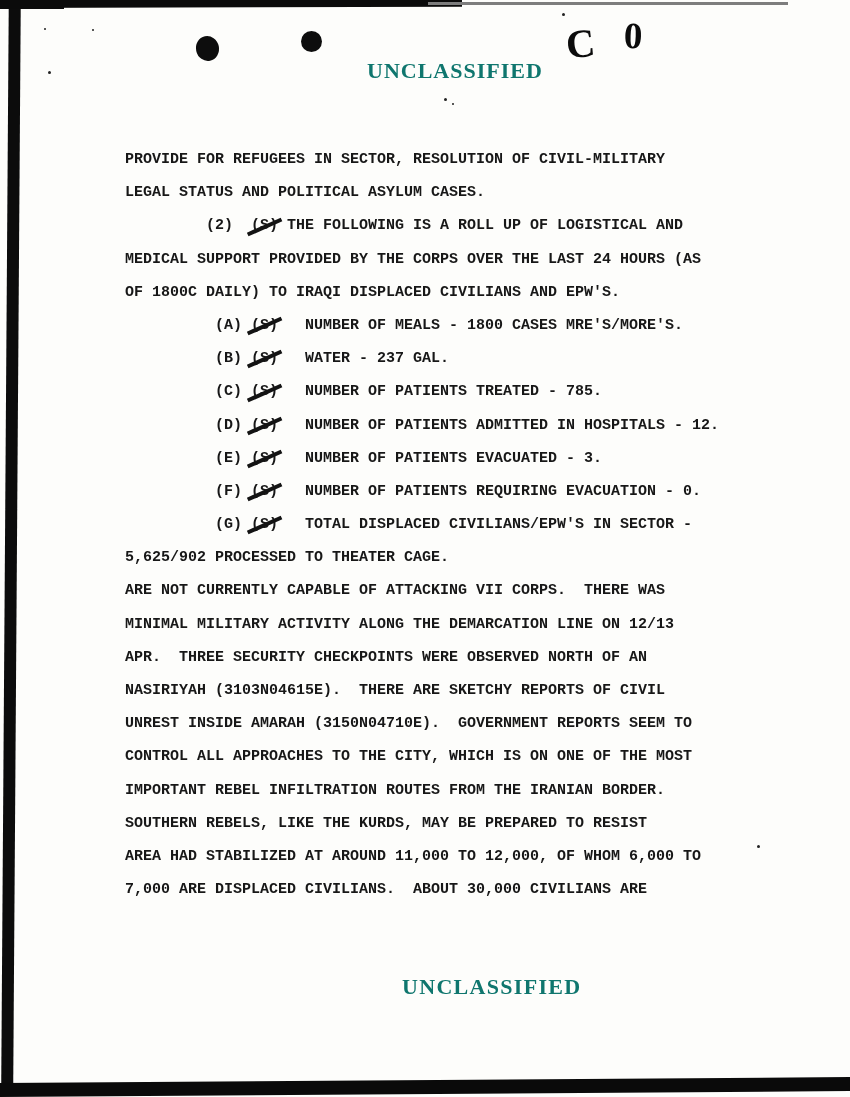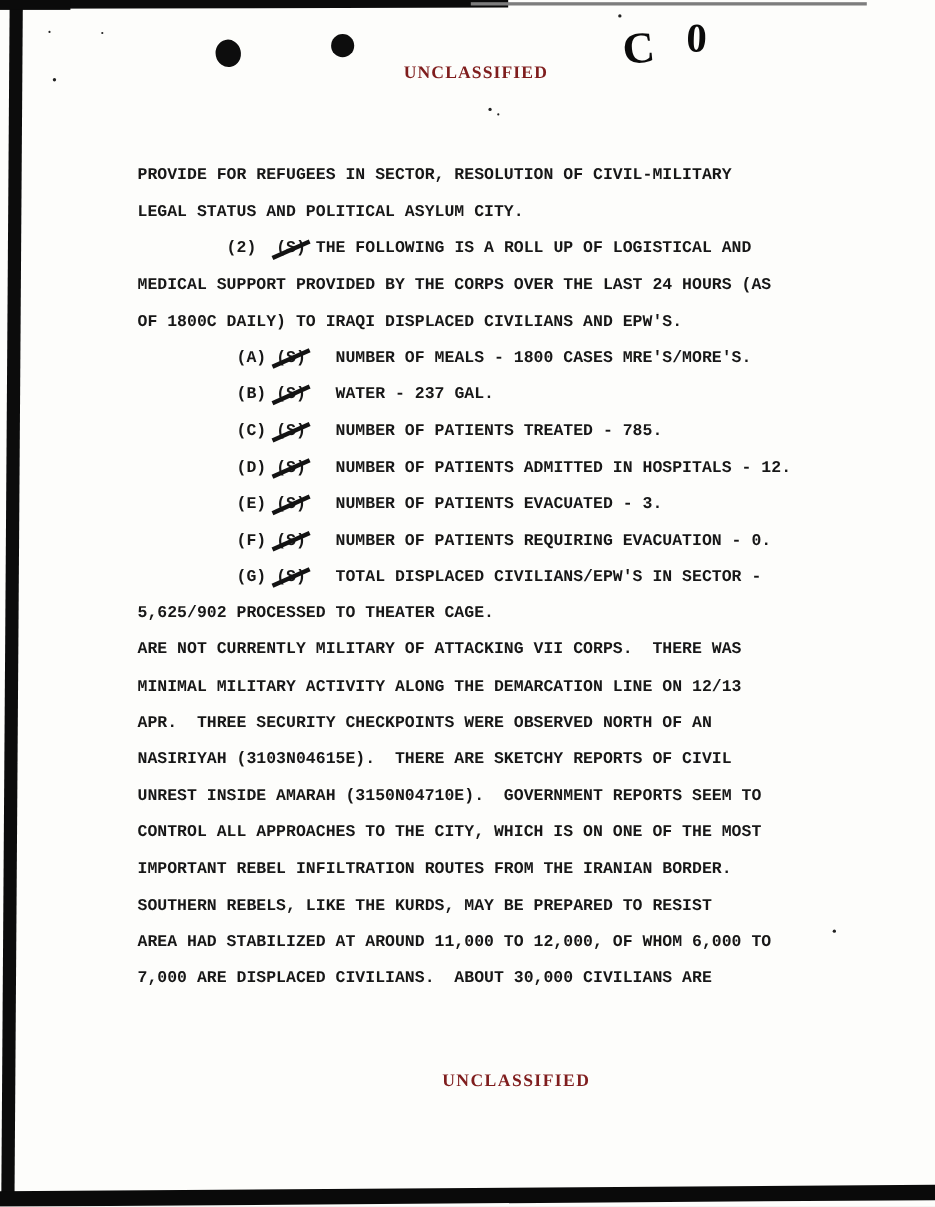--- a/index.html
+++ b/index.html
@@ -48,21 +48,21 @@
     font-family: "Liberation Serif", "DejaVu Serif", serif;
     font-weight: 900; color: #0b0b0b; line-height: 1;
   }
   .corner-mark.c { left: 566px; top: 24px; font-size: 40px; transform: rotate(-6deg); }
   .corner-mark.o { left: 624px; top: 17px; font-size: 37px; transform: rotate(2deg); }
 
   
   .banner {
     position: absolute;
     font-family: "Liberation Serif", "DejaVu Serif", serif;
-    font-weight: bold; font-size: 16px; color: #7f1d1d;
+    font-weight: bold; font-size: 22px; color: #0f766e;
     letter-spacing: 1px; white-space: nowrap;
   }
   .banner.header { left: 367px; top: 58px; }
   .banner.footer { left: 402px; top: 974px; letter-spacing: 1.3px; }
 
   
   #doc-body {
     position: absolute; left: 125px; top: 99px; width: 700px;
     font-size: 15px; font-weight: bold; line-height: 33.2px;
     color: #171717;
@@ -93,33 +93,33 @@
   <div class="punch-dot d2"></div>
 
   <div class="corner-mark c">C</div>
   <div class="corner-mark o">0</div>
 
   <div class="banner header">UNCLASSIFIED</div>
   <div class="banner footer">UNCLASSIFIED</div>
 
   <div id="doc-body">
       <div class="doc-line"><span>PROVIDE FOR REFUGEES IN SECTOR, RESOLUTION OF CIVIL-MILITARY</span></div>
-      <div class="doc-line"><span>LEGAL STATUS AND POLITICAL ASYLUM CITY.</span></div>
+      <div class="doc-line"><span>LEGAL STATUS AND POLITICAL ASYLUM CASES.</span></div>
       <div class="doc-line"><span>         (2)  </span><span class="struck">(S)</span><span> THE FOLLOWING IS A ROLL UP OF LOGISTICAL AND</span></div>
       <div class="doc-line"><span>MEDICAL SUPPORT PROVIDED BY THE CORPS OVER THE LAST 24 HOURS (AS</span></div>
       <div class="doc-line"><span>OF 1800C DAILY) TO IRAQI DISPLACED CIVILIANS AND EPW'S.</span></div>
       <div class="doc-line"><span>          (A) </span><span class="struck">(S)</span><span>   NUMBER OF MEALS - 1800 CASES MRE'S/MORE'S.</span></div>
       <div class="doc-line"><span>          (B) </span><span class="struck">(S)</span><span>   WATER - 237 GAL.</span></div>
       <div class="doc-line"><span>          (C) </span><span class="struck">(S)</span><span>   NUMBER OF PATIENTS TREATED - 785.</span></div>
       <div class="doc-line"><span>          (D) </span><span class="struck">(S)</span><span>   NUMBER OF PATIENTS ADMITTED IN HOSPITALS - 12.</span></div>
       <div class="doc-line"><span>          (E) </span><span class="struck">(S)</span><span>   NUMBER OF PATIENTS EVACUATED - 3.</span></div>
       <div class="doc-line"><span>          (F) </span><span class="struck">(S)</span><span>   NUMBER OF PATIENTS REQUIRING EVACUATION - 0.</span></div>
       <div class="doc-line"><span>          (G) </span><span class="struck">(S)</span><span>   TOTAL DISPLACED CIVILIANS/EPW'S IN SECTOR -</span></div>
       <div class="doc-line"><span>5,625/902 PROCESSED TO THEATER CAGE.</span></div>
-      <div class="doc-line"><span>ARE NOT CURRENTLY MILITARY OF ATTACKING VII CORPS.  THERE WAS</span></div>
+      <div class="doc-line"><span>ARE NOT CURRENTLY CAPABLE OF ATTACKING VII CORPS.  THERE WAS</span></div>
       <div class="doc-line"><span>MINIMAL MILITARY ACTIVITY ALONG THE DEMARCATION LINE ON 12/13</span></div>
       <div class="doc-line"><span>APR.  THREE SECURITY CHECKPOINTS WERE OBSERVED NORTH OF AN</span></div>
       <div class="doc-line"><span>NASIRIYAH (3103N04615E).  THERE ARE SKETCHY REPORTS OF CIVIL</span></div>
       <div class="doc-line"><span>UNREST INSIDE AMARAH (3150N04710E).  GOVERNMENT REPORTS SEEM TO</span></div>
       <div class="doc-line"><span>CONTROL ALL APPROACHES TO THE CITY, WHICH IS ON ONE OF THE MOST</span></div>
       <div class="doc-line"><span>IMPORTANT REBEL INFILTRATION ROUTES FROM THE IRANIAN BORDER.</span></div>
       <div class="doc-line"><span>SOUTHERN REBELS, LIKE THE KURDS, MAY BE PREPARED TO RESIST</span></div>
       <div class="doc-line"><span>AREA HAD STABILIZED AT AROUND 11,000 TO 12,000, OF WHOM 6,000 TO</span></div>
       <div class="doc-line"><span>7,000 ARE DISPLACED CIVILIANS.  ABOUT 30,000 CIVILIANS ARE</span></div>
     </div>

